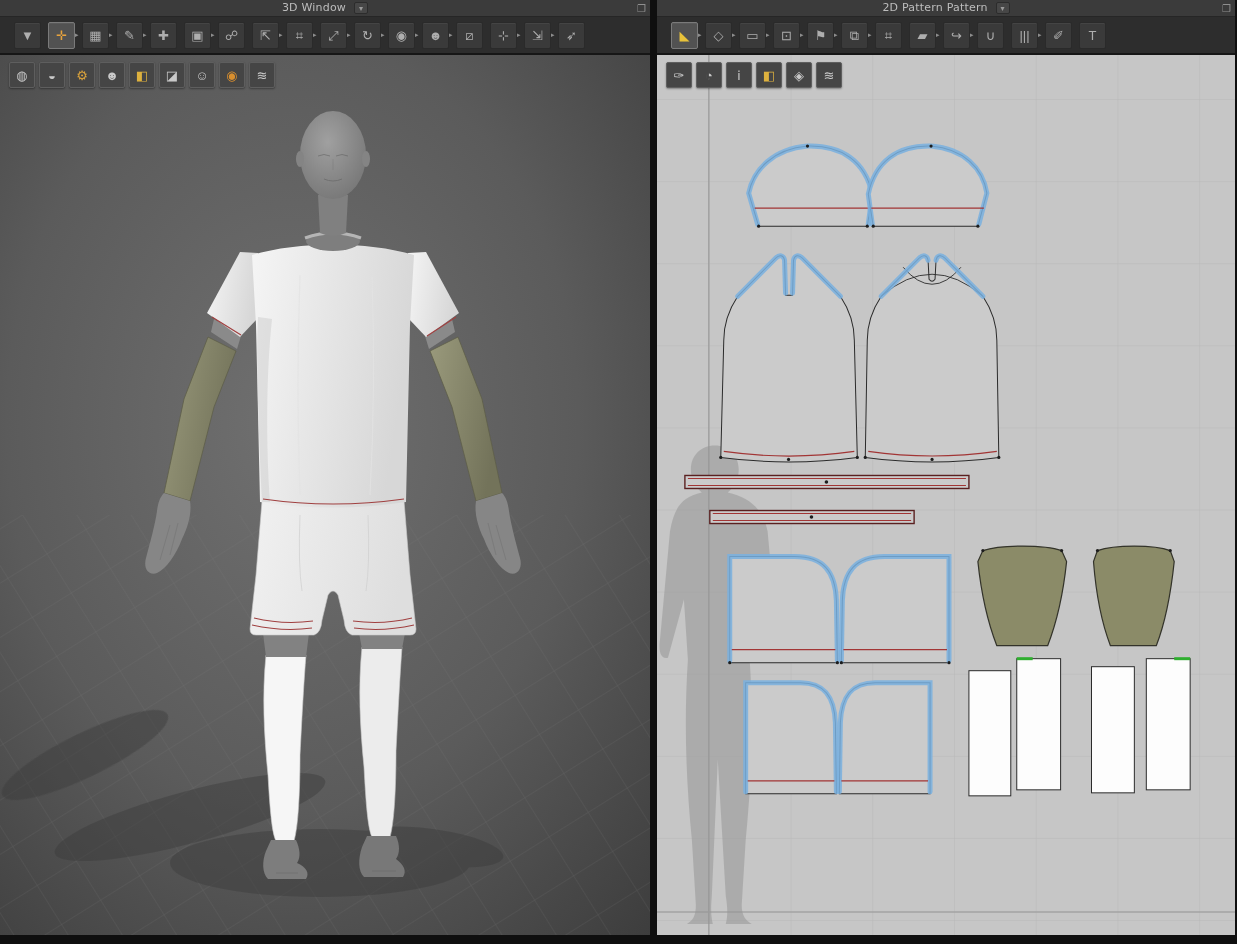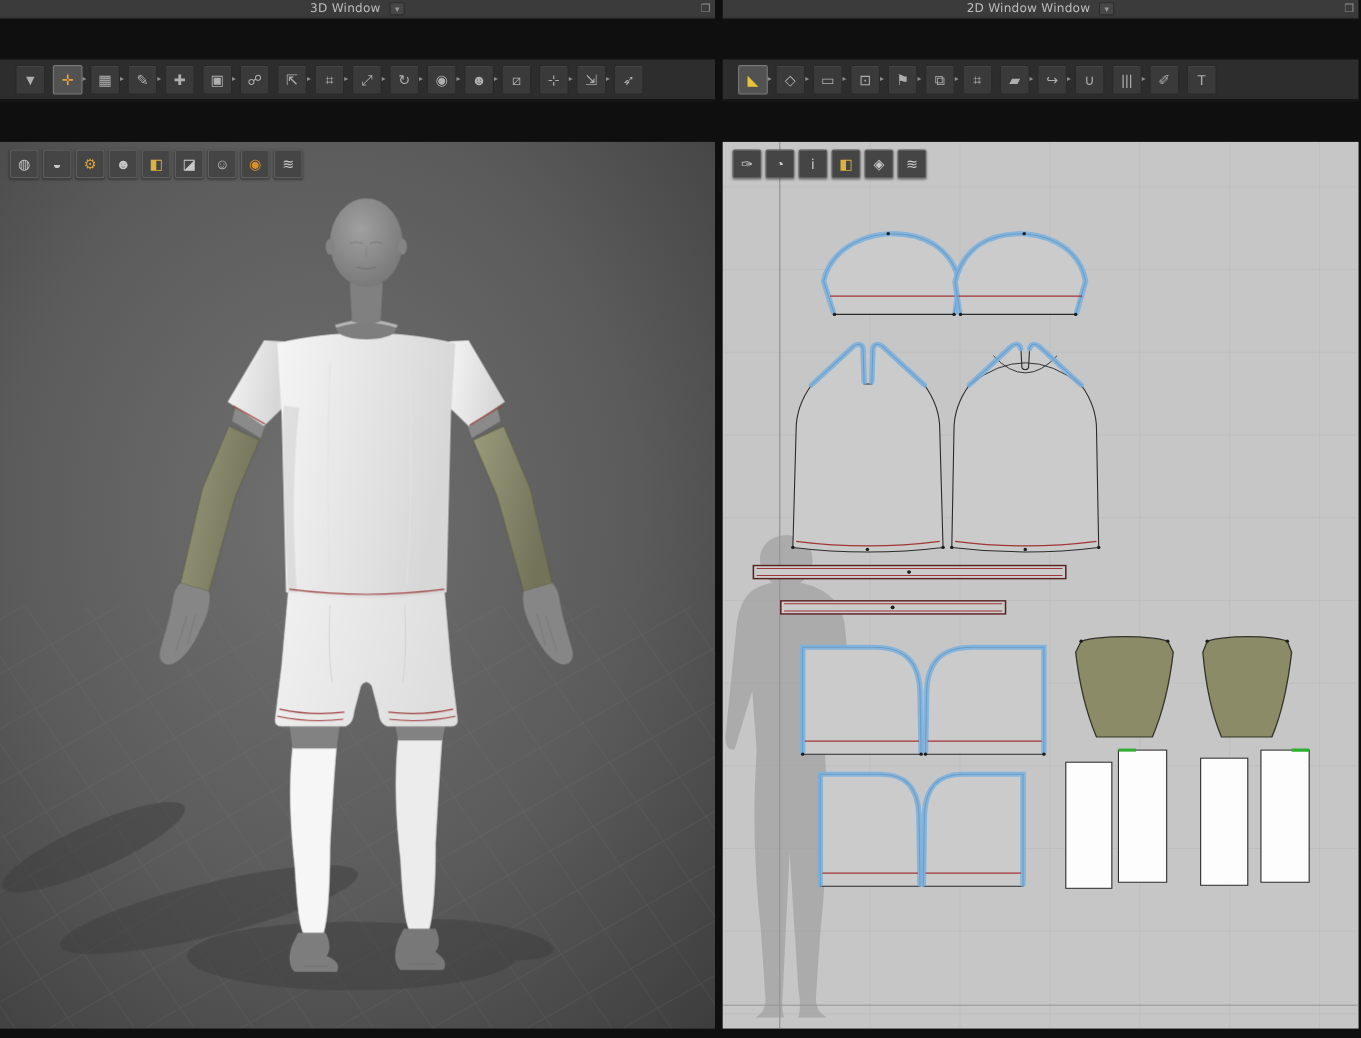--- a/index.html
+++ b/index.html
@@ -1,19 +1,19 @@
 <!DOCTYPE html>
 <html><head>
 <meta charset="utf-8">
 <style>
   * { margin:0; padding:0; box-sizing:border-box; }
   html,body { background:#0f0f0f; }
   body { width:1237px; height:944px; overflow:hidden; font-family:"DejaVu Sans","Liberation Sans",sans-serif; }
   .app { width:1237px; height:944px; background:#0f0f0f; display:flex; gap:7px; padding:0 2px 9px 0; }
-  .col { display:flex; flex-direction:column; height:100%; min-width:0;gap:37px; }
+  .col { display:flex; flex-direction:column; height:100%; min-width:0; }
   .col.left { width:650px; }
   .col.right { flex:1; }
 
   .panel-header { height:17px; background:#3b3b3b; color:#bdbdbd; font-size:11px; line-height:16px;
     display:flex; align-items:center; justify-content:center; position:relative; border-bottom:1px solid #262626; }
   .header-title { letter-spacing:.2px; }
   .header-dropdown { display:inline-block; margin-left:8px; font-size:8px; color:#9a9a9a; background:#474747;
     border:1px solid #2c2c2c; width:14px; height:12px; line-height:11px; text-align:center; border-radius:2px; cursor:pointer; }
   .header-windowbtn { position:absolute; right:4px; top:1px; font-size:10px; color:#8f8f8f; cursor:pointer; }
 
@@ -243,21 +243,21 @@
 
           <button class="display-btn">
             <span class="glyph">≋</span>
           </button>
         </div>
     </div>
   </div>
 
   <div class="col right">
     <div class="panel-header">
-      <span class="header-title">2D Window Window</span>
+      <span class="header-title">2D Pattern Pattern</span>
       <span class="header-dropdown">▾</span>
       <span class="header-windowbtn">❐</span>
     </div>
 
     <div class="toolbar">
 
         <button class="tool-btn active">
           <span class="glyph" style="color: rgb(232, 194, 58);">◣</span>
         </button>
 

